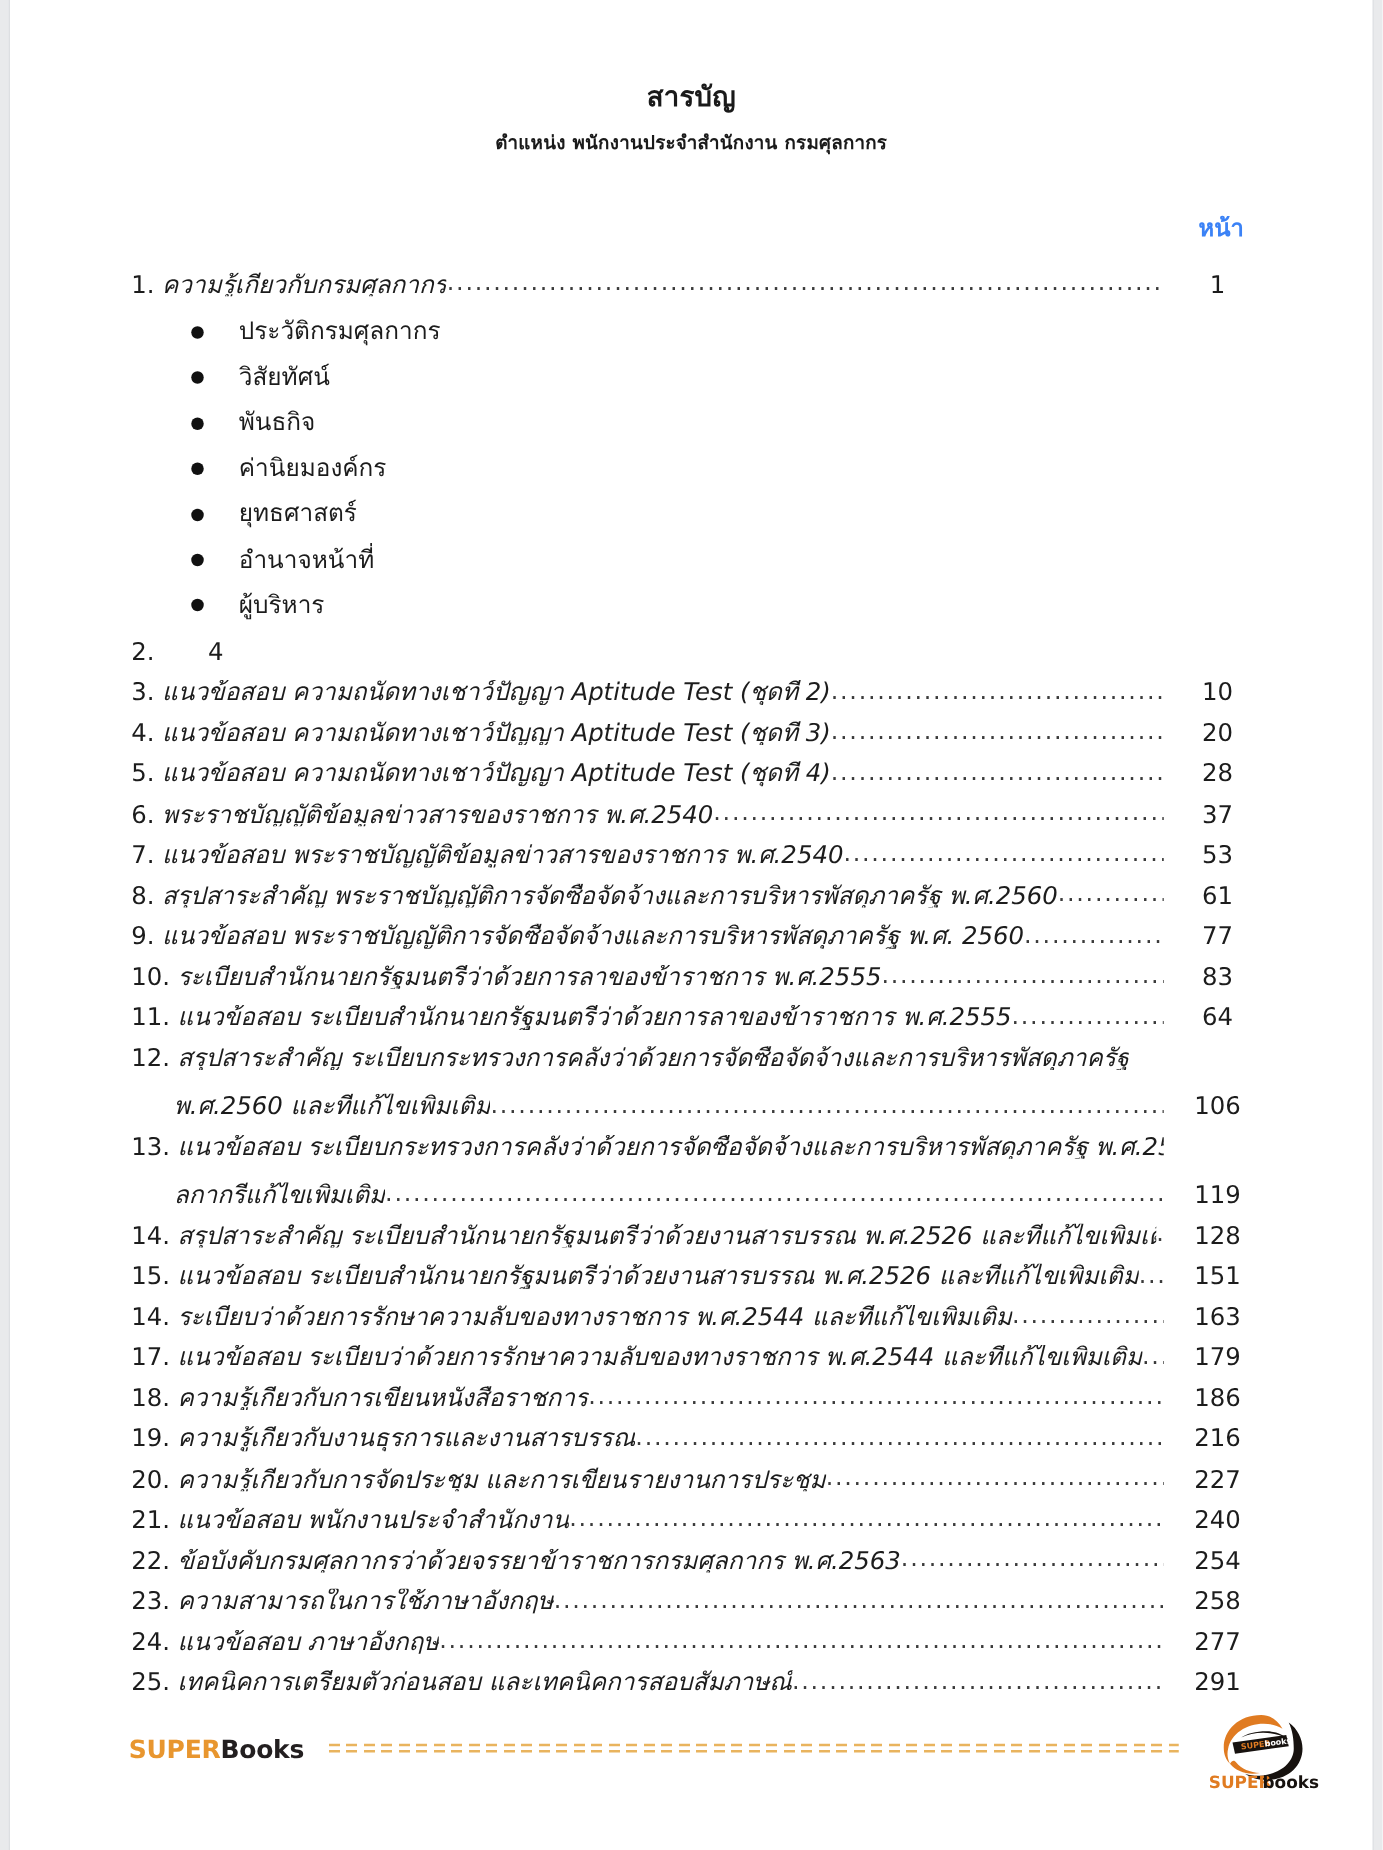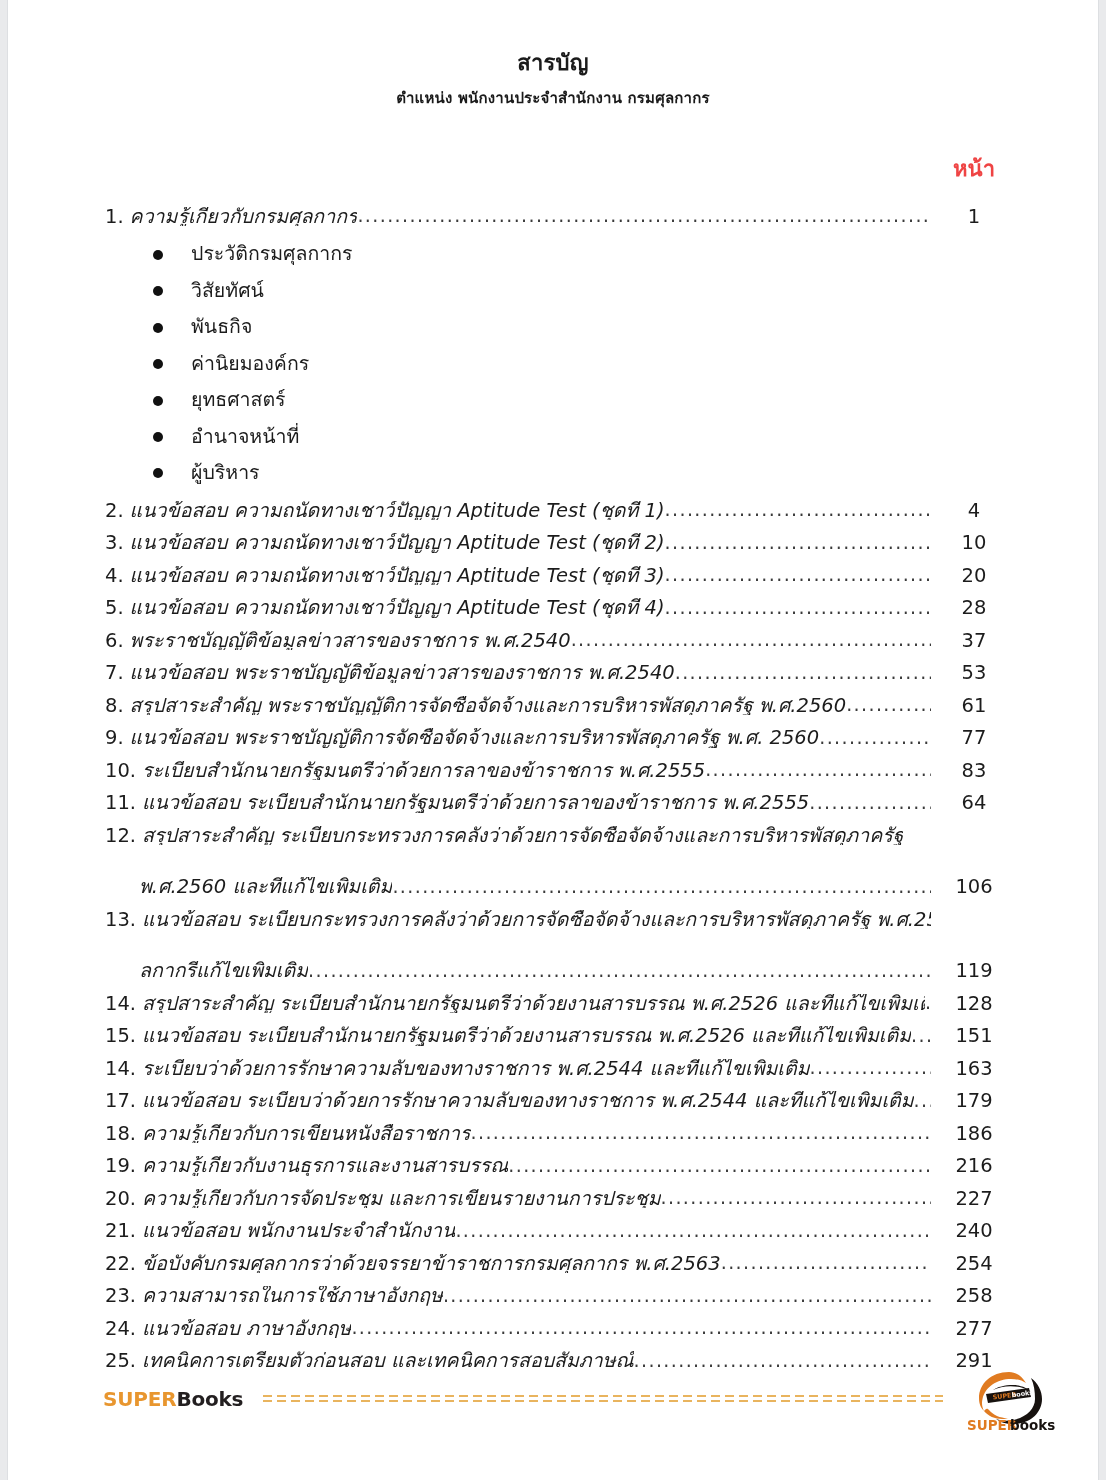--- a/index.html
+++ b/index.html
@@ -23,21 +23,21 @@
     top: 0px;
     width: 1090px;
     height: 1480px;
     background: #ffffff;
     box-shadow: 0 0 0 1px #dddfe2;
   }
 
   
   .doc-head {
     text-align: center;
-    padding-top: 48px;
+    padding-top: 64px;
   }
   .doc-title {
     font-size: 22px;
     font-weight: bold;
     color: #1a1a1a;
     line-height: 1.35;
     letter-spacing: 0.2px;
   }
   .doc-subtitle {
     font-size: 15px;
@@ -55,23 +55,23 @@
     width: 912px;           
     padding-left: 8px;
   }
 
   .page-head-row {
     margin-top: 43px;
     text-align: right;
     padding-right: 14px;
   }
   .page-head-label {
-    font-size: 22px;
+    font-size: 19px;
     font-weight: bold;
-    color: #ef4444;
+    color: #3b82f6;
   }
 
   .toc-list {
     margin: 14px 0 0 0;
     padding: 0;
     list-style: none;
   }
 
   
   .toc-entry {
@@ -129,21 +129,21 @@
     display: block;
     padding: 7px 0 6px 0;
   }
   .toc-entry.multiline .line1 {
     display: flex;
     align-items: flex-end;
   }
   .toc-entry.multiline .line2 {
     display: flex;
     align-items: flex-end;
-    margin-top: 32px;
+    margin-top: 19px;
     padding-left: 34px;
   }
   .toc-entry.multiline .line1 .tail {
     flex: 1 1 auto;
   }
   .toc-entry.multiline .line1 .pageno-spacer {
     flex: 0 0 78px;
   }
 
   
@@ -277,24 +277,20 @@
               <span class="sub-label">อำนาจหน้าที่</span>
             </li>
             <li class="sub-item">
               <span class="sub-bullet"></span>
               <span class="sub-label">ผู้บริหาร</span>
             </li>
           </ul>
         </li>
         <li class="toc-entry">
           <span class="num">2.</span>
-          <span class="body">
-            <span class="label">แนวข้อสอบ ความถนัดทางเชาว์ปัญญา Aptitude Test (ชุดที่ 1)</span>
-            <span class="leader"></span>
-          </span>
           <span class="pageno">4</span>
         </li>
         <li class="toc-entry">
           <span class="num">3.</span>
           <span class="body">
             <span class="label">แนวข้อสอบ ความถนัดทางเชาว์ปัญญา Aptitude Test (ชุดที่ 2)</span>
             <span class="leader"></span>
           </span>
           <span class="pageno">10</span>
         </li>

